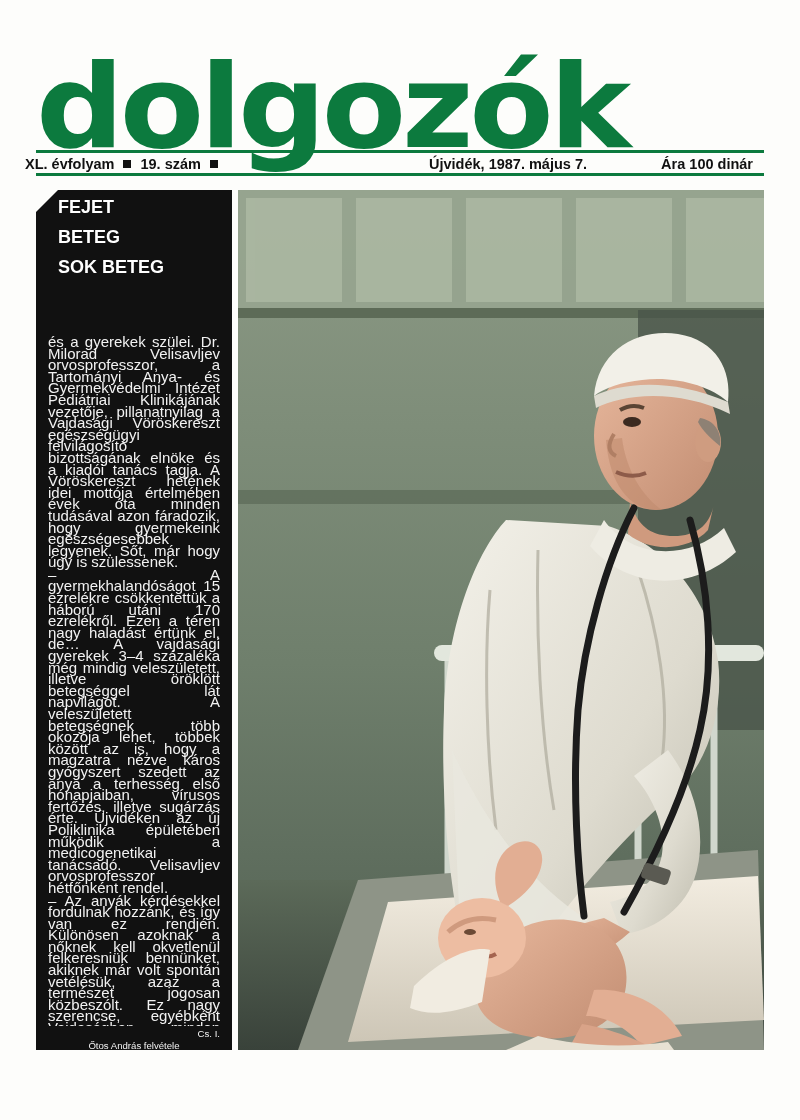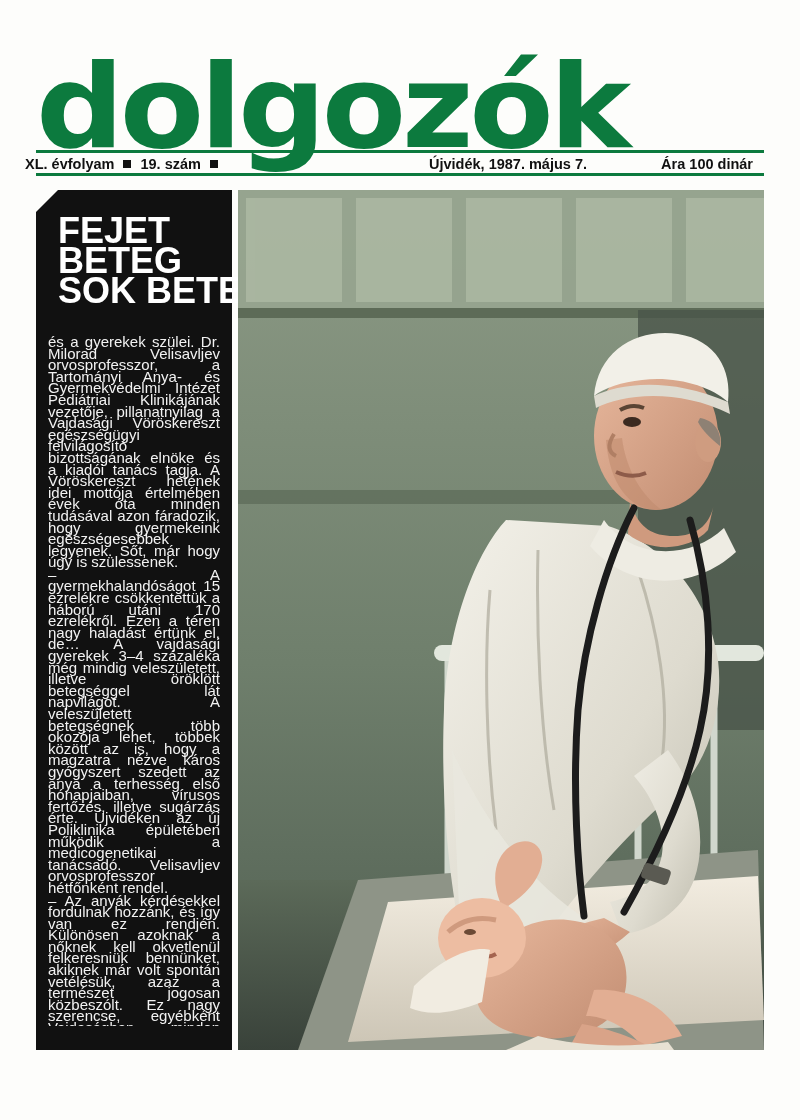--- a/index.html
+++ b/index.html
@@ -119,25 +119,25 @@
     left: 0;
     top: 0;
     width: 0;
     height: 0;
     border-left: 22px solid #fdfdfb;
     border-bottom: 22px solid transparent;
   }
   .headline {
     position: absolute;
     left: 22px;
-    top: 26px;
+    top: 2px;
     width: 168px;
     font-family: "Liberation Sans", sans-serif;
     font-weight: bold;
-    font-size: 36px;
+    font-size: 18px;
     line-height: 30px;
     letter-spacing: 0px;
     color: #ffffff;
   }
   .headline div { white-space: nowrap; }
 
   .article {
     position: absolute;
     left: 12px;
     top: 146px;
@@ -217,20 +217,24 @@
         <div>BETEG</div>
         <div>SOK BETEG</div>
       </div>
 
       <div class="article">
         <p>és a gyerekek szülei. Dr. Milorad Velisavljev orvosprofesszor, a Tartományi Anya- és Gyermekvédelmi Intézet Pediátriai Klinikájának vezetője, pillanatnyilag a Vajdasági Vöröskereszt egészségügyi felvilágosító bizottságának elnöke és a kiadói tanács tagja. A Vöröskereszt hetének idei mottója értelmében évek óta minden tudásával azon fáradozik, hogy gyermekeink egészségesebbek legyenek. Sőt, már hogy úgy is szülessenek.</p>
         <p>– A gyermekhalandóságot 15 ezrelékre csökkentettük a háború utáni 170 ezrelékről. Ezen a téren nagy haladást értünk el, de… A vajdasági gyerekek 3–4 százaléka még mindig veleszületett, illetve öröklött betegséggel lát napvilágot. A veleszületett betegségnek több okozója lehet, többek között az is, hogy a magzatra nézve káros gyógyszert szedett az anya a terhesség első hónapjaiban, vírusos fertőzés, illetve sugárzás érte. Újvidéken az új Poliklinika épületében működik a medicogenetikai tanácsadó. Velisavljev orvosprofesszor hétfőnként rendel.</p>
         <p>– Az anyák kérdésekkel fordulnak hozzánk, és így van ez rendjén. Különösen azoknak a nőknek kell okvetlenül felkeresniük bennünket, akiknek már volt spontán vetélésük, azaz a természet jogosan közbeszólt. Ez nagy szerencse, egyébként Vajdaságban minden negyedik gyerek veleszületett vagy öröklődött betegséggel jönne a világra. A végső célunk az egészséges utódlás. A tartományban ugyanakkor a kis népszaporulat miatt ellentmondásos dolgokkal találjuk szembe magunkat. Minden koraszülöttért és gyerekért, amelyet világra hozunk, ádáz harcot vívunk. Megfelelő szaktanácsadók működésével, korai kórmegállapítással és veszélyeztetettség esetén korai terhességmegszakítással elejét lehetne venni annak, hogy olyan betegségben szenvedő gyerekek szülessenek, amelyekkel szemben ma még tehetetlen az orvostudomány.</p>
       </div>
 
+      <div class="byline">
+        <div>Cs. I.</div>
+        <div class="credit">Őtos András felvétele</div>
+      </div>
     </div>
 
     <div class="photo">
       <svg class="photo-svg" viewBox="0 0 526 860" preserveAspectRatio="xMidYMid slice">
         <defs>
           <linearGradient id="wallg" x1="0" y1="0" x2="0" y2="1">
             <stop offset="0%" stop-color="#8d9b86"></stop>
             <stop offset="55%" stop-color="#6f7f6c"></stop>
             <stop offset="100%" stop-color="#4f5d50"></stop>
           </linearGradient>

